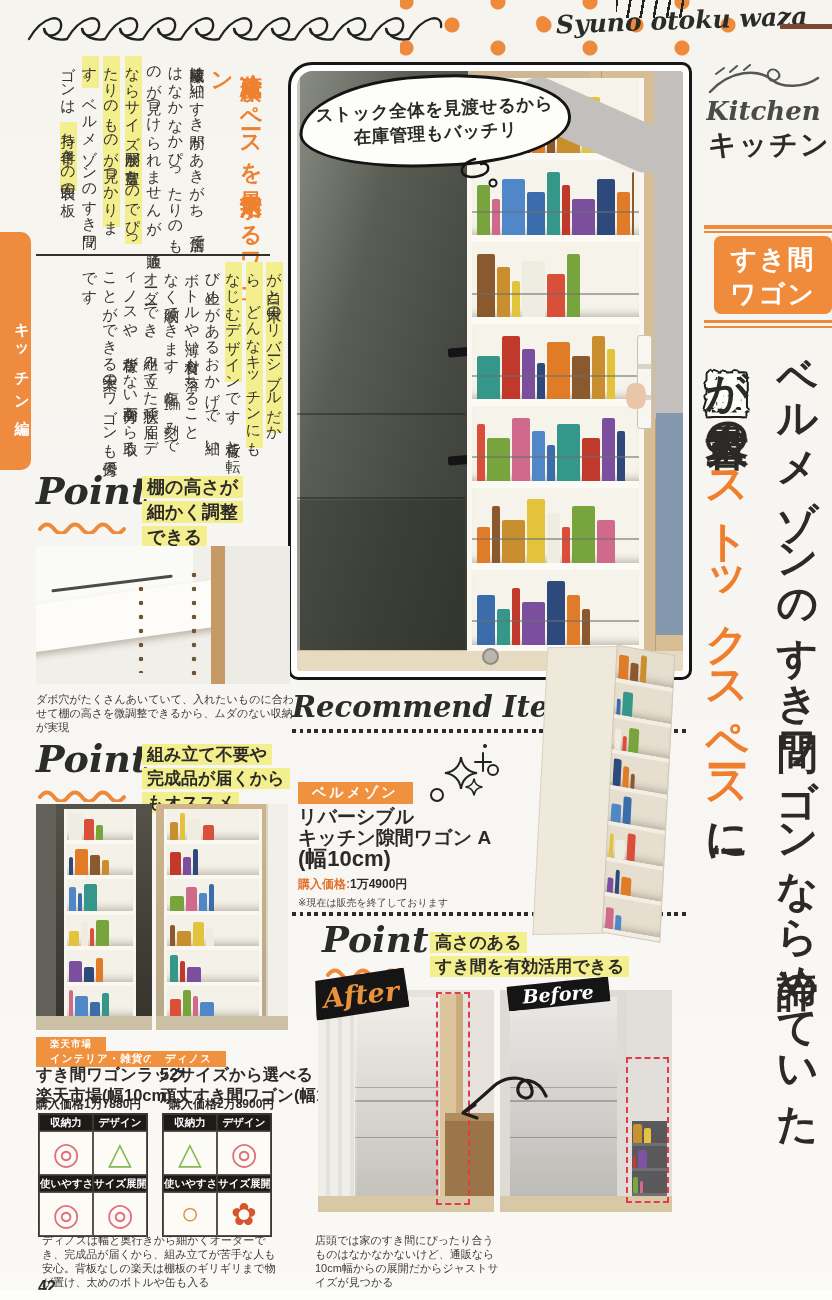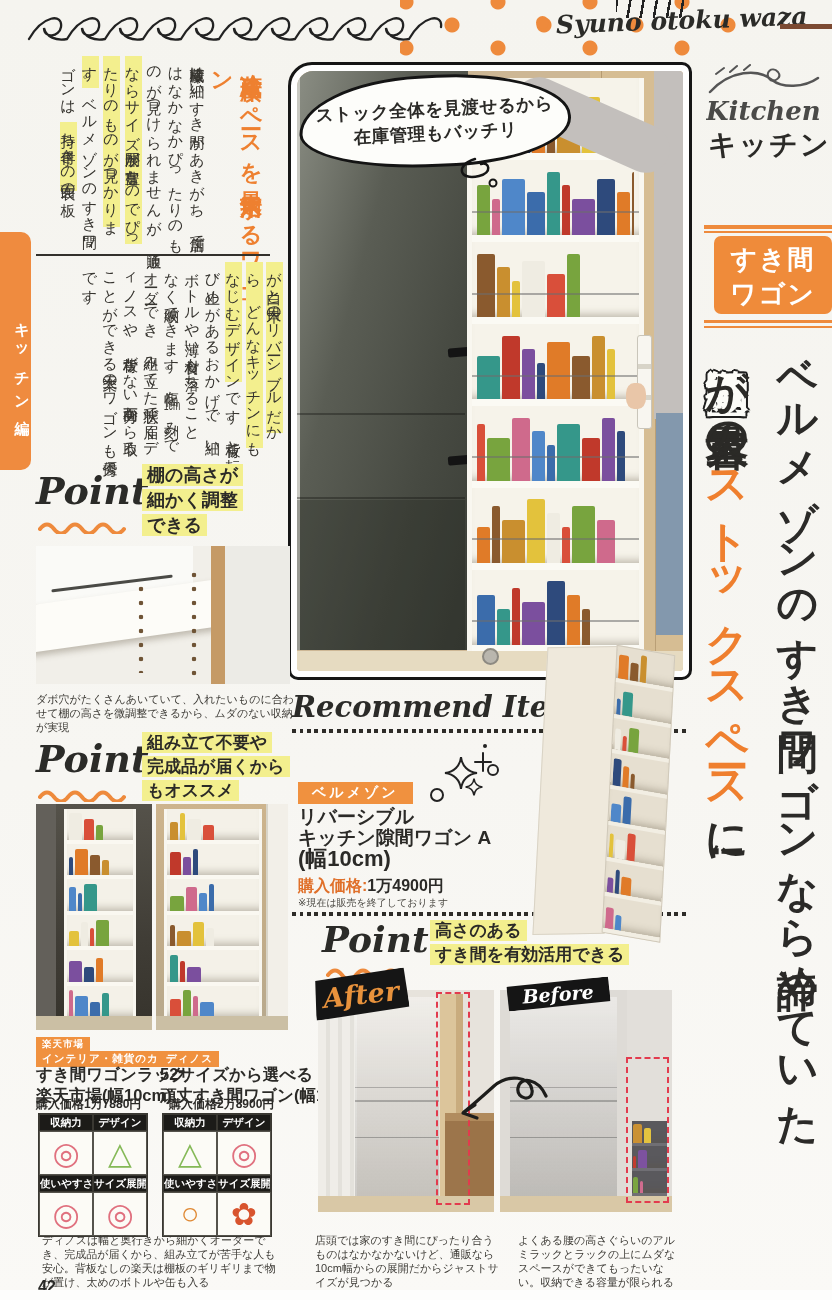--- a/index.html
+++ b/index.html
@@ -78,21 +78,21 @@
   .caster{position:absolute;bottom:1%;width:13px;height:13px;background:#b9b6ae;border-radius:50%;border:2px solid #8d8a82;}
   .bubble{position:absolute;left:2px;top:4px;width:266px;height:86px;background:#fdfdfa;border:3px solid #141414;
     border-radius:48% 52% 46% 54% / 62% 55% 50% 45%;transform:rotate(-3deg);
     display:flex;flex-direction:column;justify-content:center;align-items:center;z-index:5;}
   .bubble-t{font-size:17.5px;font-weight:900;letter-spacing:.5px;white-space:nowrap;}
   .bubble-tail{position:absolute;left:150px;top:86px;z-index:6;}
 
   
   .pt-script{font-size:38px;white-space:nowrap;}
   .pt-line{display:inline-block;padding:2px 5px;margin:1.5px 0;font-weight:800;background:#f3ef8e;}
-  .pt-title{line-height:1.0;}
+  .pt-title{line-height:1.0;margin-top:12px;}
   .squig{position:absolute;}
   .cap{font-size:11px;line-height:14px;color:#3c3a35;}
 
   .photo{position:absolute;overflow:hidden;background:#e8e5df;}
   
   .p1-white{position:absolute;left:0;top:0;width:62%;height:42%;background:#fafaf7;}
   .p1-shelf{position:absolute;left:-6%;top:34%;width:78%;height:34%;background:#fdfcf8;transform:rotate(-8deg);box-shadow:0 4px 6px rgba(100,90,70,.35);}
   .p1-right{position:absolute;left:74%;top:0;right:0;height:100%;background:#ecebe6;}
   .p1-wood{position:absolute;left:69%;top:0;width:14px;height:100%;background:#c59a66;}
   .dotcol{position:absolute;width:6px;background-image:radial-gradient(circle,#6f5436 2px,transparent 2.6px);background-size:6px 14px;}
@@ -101,34 +101,34 @@
   
   .p2l-bg{position:absolute;inset:0;background:linear-gradient(180deg,#55524a 0%,#403d36 60%,#36332c 100%);}
   .p2l-fridge{position:absolute;left:0;top:0;width:17%;height:100%;background:#63605a;}
   .mini-wagon{position:absolute;background:#f4f1e8;display:flex;flex-direction:column;border-left:3px solid #f8f6ef;border-right:3px solid #f8f6ef;box-sizing:border-box;}
   .mini-wagon .shelf{border-bottom:4px solid #faf8f1;}
   .p2-floor{position:absolute;left:0;right:0;bottom:0;height:6%;background:#cbbfa4;}
   .p2r-bg{position:absolute;inset:0;background:linear-gradient(180deg,#cdb48d 0%,#c2ac88 55%,#b7a98e 100%);}
   .p2r-door{position:absolute;right:0;top:0;width:15%;height:100%;background:#f2efe8;border-left:2px solid #d8d4c8;}
 
   
-  .obadge{display:inline-block;background:#f0913f;color:#fff;font-weight:bold;padding:1px 6px;font-size:10.5px;letter-spacing:1px;white-space:nowrap;}
+  .obadge{display:inline-block;background:#f0913f;color:#fff;font-weight:bold;padding:1px 14px;font-size:10.5px;letter-spacing:1px;white-space:nowrap;}
   .pname{font-size:16.5px;font-weight:900;line-height:21px;white-space:nowrap;}
   .pprice{font-size:12px;font-weight:bold;white-space:nowrap;}
 
   
   .rt{display:grid;grid-template-columns:1fr 1fr;width:108px;border:1.5px solid #3a3832;background:#fcfbf6;}
   .rh{background:#1c1b18;color:#fff;font-size:10.5px;font-weight:bold;text-align:center;line-height:15px;height:15px;border:0.5px solid #3a3832;white-space:nowrap;overflow:hidden;}
   .rs{height:42px;display:flex;align-items:center;justify-content:center;font-size:31px;font-weight:bold;border:0.5px solid #55534c;}
   .sym-pink{color:#e0707e;}.sym-green{color:#85b957;}.sym-orange{color:#e08a35;}.sym-red{color:#d8542e;}
 
   
   .rec-script{left:292px;top:690px;font-size:29px;white-space:nowrap;}
   .rec-name{font-size:19px;font-weight:900;line-height:21px;white-space:nowrap;}
-  .rec-price{font-size:16px;font-weight:bold;}
+  .rec-price{font-size:12px;font-weight:bold;}
   .rec-price .lbl{color:#e0702a;}
   .rec-note{font-size:10px;color:#4a4842;}
   .cutout{left:540px;top:648px;width:128px;height:288px;transform:rotate(3deg);z-index:3;}
   .cut-side{position:absolute;left:0;top:0;width:56%;height:100%;background:#efe9dc;border:1px solid #d9d3c5;transform:skewY(-4deg);box-sizing:border-box;}
   .cut-face{position:absolute;right:0;top:0;width:46%;height:100%;background:#e6dfd0;transform:skewY(7deg);display:flex;flex-direction:column;box-sizing:border-box;border:1px solid #d0c9ba;}
   .cut-face .shelf{border-bottom:4px solid #f2eee3;}
 
   
   .ab-label{position:absolute;background:#151515;display:flex;align-items:center;justify-content:center;z-index:4;}
   .ab-after{left:314px;top:972px;width:94px;height:44px;transform:rotate(-6deg);clip-path:polygon(3% 10%,98% 0%,100% 90%,0% 100%);}
@@ -453,21 +453,21 @@
   </div>
 
   <div class="abs" style="left:36px;top:1033px;"><span class="obadge" style="font-size:9.5px;">楽天市場</span></div>
   <div class="abs" style="left:36px;top:1048px;"><span class="obadge">インテリア・雑貨のカリスマ</span></div>
   <div class="abs pname" style="left:36px;top:1064px;">
     <div>すき間ワゴンラック</div>
     <div>楽天市場(幅10cm)</div>
   </div>
   <div class="abs pprice" style="left:36px;top:1096px;">購入価格1万7880円</div>
 
-  <div class="abs" style="left:160px;top:1048px;"><span class="obadge">ディノス</span></div>
+  <div class="abs" style="left:151px;top:1048px;"><span class="obadge">ディノス</span></div>
   <div class="abs pname" style="left:160px;top:1064px;">
     <div>52サイズから選べる</div>
     <div>頑丈すき間ワゴン(幅10cm)</div>
   </div>
   <div class="abs pprice" style="left:169px;top:1096px;">購入価格2万8900円</div>
 
   <div class="abs rt" style="left:38px;top:1113px;">
     <div class="rh">収納力</div>
     <div class="rh">デザイン</div>
     <div class="rs sym-pink">◎</div>
@@ -633,16 +633,15 @@
     <div class="reddash" style="right:1.5%;width:23%;top:30%;height:64%;"></div>
     <div class="ab-floor"></div>
   </div>
 
   <svg class="abs" style="left:458px;top:1072px;z-index:5;" width="92" height="60" viewBox="0 0 92 60">
     <path d="M88 24 C 80 6, 62 4, 60 16 C 58 28, 76 30, 74 18 C 72 4, 50 2, 36 14 C 26 23, 16 32, 6 40" fill="none" stroke="#1d1d1b" stroke-width="3.2" stroke-linecap="round"></path>
     <path d="M17 33 L5 41 L19 46" fill="none" stroke="#1d1d1b" stroke-width="3.2" stroke-linecap="round" stroke-linejoin="round"></path>
   </svg>
 
   <div class="abs cap" style="left:315px;top:1233px;width:186px;">店頭では家のすき間にぴったり合うものはなかなかないけど、通販なら10cm幅からの展開だからジャストサイズが見つかる</div>
-  <div class="abs cap" style="left:518px;top:1233px;width:162px;">よくある腰の高さぐらいのアルミラックとラックの上にムダなスペースができてもったいない。収納できる容量が限られる</div>
 
   <div class="abs bottom-edge"></div>
 </div>
 
 </body></html>

